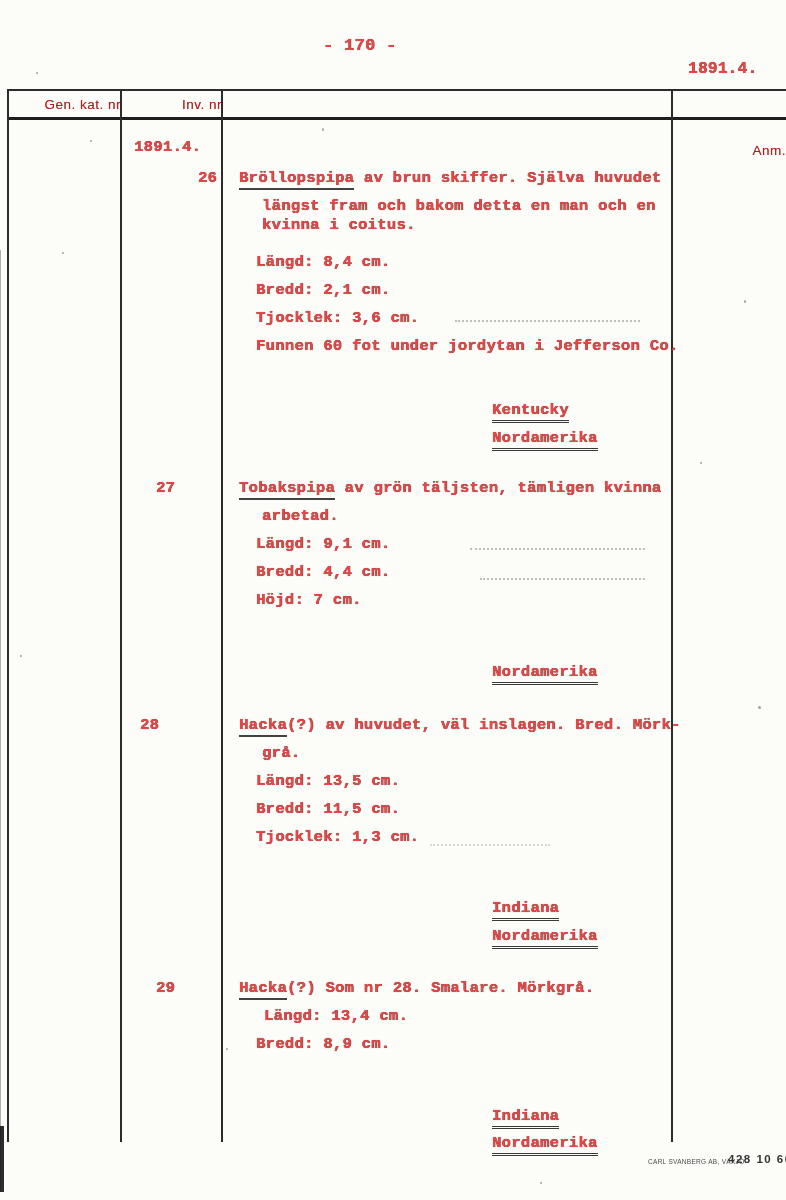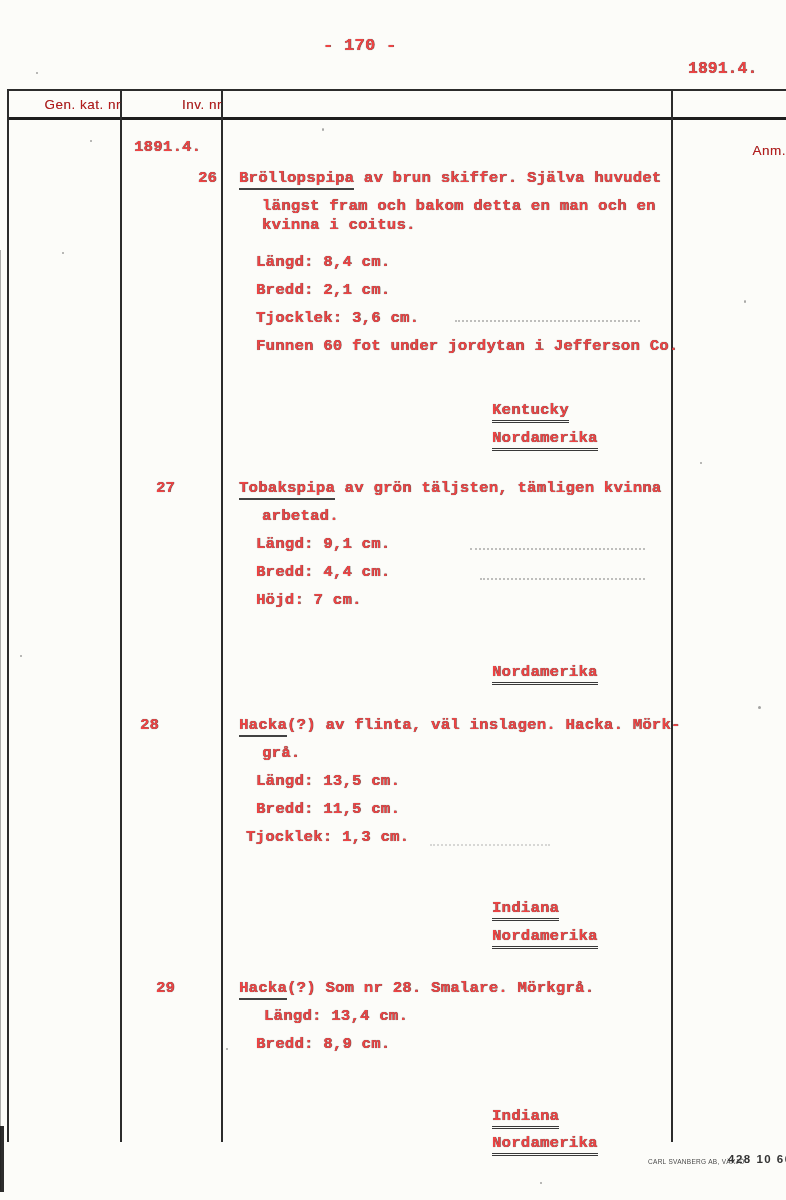--- a/index.html
+++ b/index.html
@@ -82,25 +82,25 @@
 
 <div class="mono" style="left:156px; top:479px;">27</div>
 <div class="mono" style="left:239px; top:479px;"><span class="u">Tobakspipa</span><span> av grön täljsten, tämligen kvinna</span></div>
 <div class="mono" style="left:262px; top:507px;">arbetad.</div>
 <div class="mono" style="left:256px; top:535px;">Längd: 9,1 cm.</div>
 <div class="mono" style="left:256px; top:563px;">Bredd: 4,4 cm.</div>
 <div class="mono" style="left:256px; top:591px;">Höjd: 7 cm.</div>
 <div class="mono" style="left:492px; top:663px;"><span class="u2">Nordamerika</span></div>
 
 <div class="mono" style="left:140px; top:716px;">28</div>
-<div class="mono" style="left:239px; top:716px;"><span class="u">Hacka</span><span>(?) av flinta, väl inslagen. Hacka. Mörk-</span></div>
+<div class="mono" style="left:239px; top:716px;"><span class="u">Hacka</span><span>(?) av huvudet, väl inslagen. Bred. Mörk-</span></div>
 <div class="mono" style="left:262px; top:744px;">grå.</div>
 <div class="mono" style="left:256px; top:772px;">Längd: 13,5 cm.</div>
 <div class="mono" style="left:256px; top:800px;">Bredd: 11,5 cm.</div>
-<div class="mono" style="left:246px; top:828px;font-family:Liberation Mono, monospace;">Tjocklek: 1,3 cm.</div>
+<div class="mono" style="left:256px; top:828px;font-family:Liberation Mono, monospace;">Tjocklek: 1,3 cm.</div>
 <div class="mono" style="left:492px; top:899px;"><span class="u2">Indiana</span></div>
 <div class="mono" style="left:492px; top:927px;"><span class="u2">Nordamerika</span></div>
 
 <div class="mono" style="left:156px; top:979px;">29</div>
 <div class="mono" style="left:239px; top:979px;"><span class="u">Hacka</span><span>(?) Som nr 28. Smalare. Mörkgrå.</span></div>
 <div class="mono" style="left:256px; top:1007px;margin-left:8px;">Längd: 13,4 cm.</div>
 <div class="mono" style="left:256px; top:1035px;">Bredd: 8,9 cm.</div>
 <div class="mono" style="left:492px; top:1107px;"><span class="u2">Indiana</span></div>
 <div class="mono" style="left:492px; top:1134px;"><span class="u2">Nordamerika</span></div>
 

